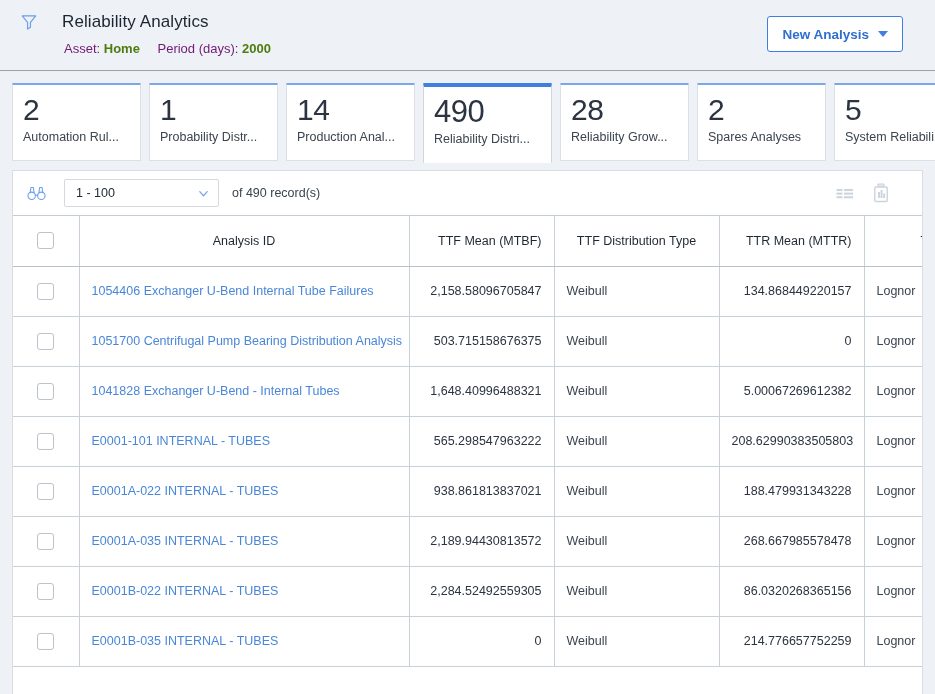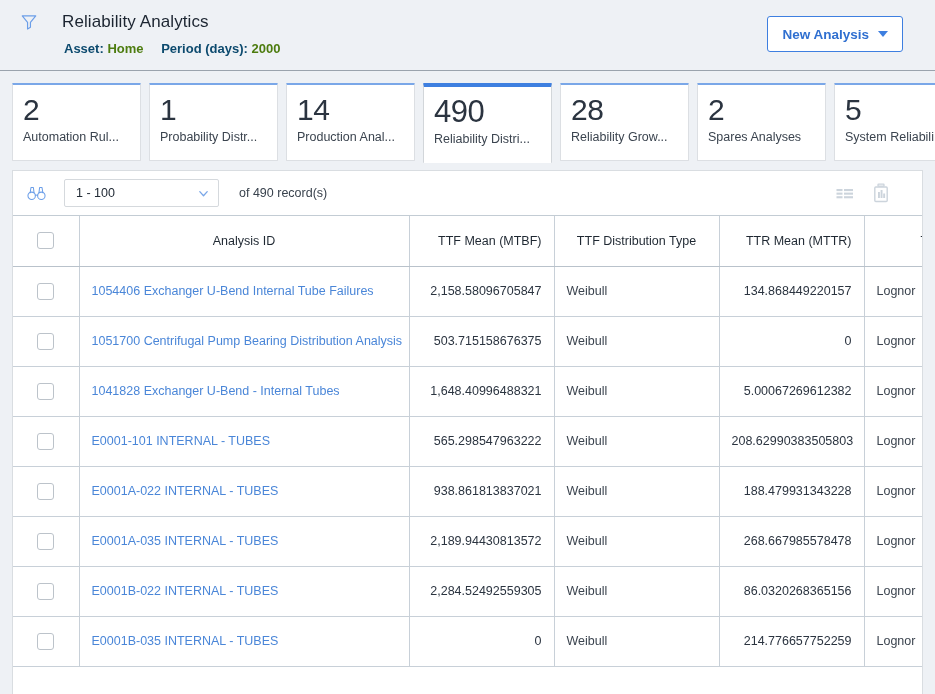--- a/index.html
+++ b/index.html
@@ -20,21 +20,21 @@
     border-bottom: 1px solid #9aa3ad;
     padding: 8px 16px 0 16px;
   }
   .header-title-row { display: flex; align-items: center; gap: 24px; height: 28px; }
   .filter-icon { width: 18px; height: 18px; flex: none; display: block; margin-left: 4px; }
   .page-title { font-size: 17px; font-weight: 400; color: #1c2531; letter-spacing: .1px; }
   .header-sub {
     margin-left: 48px; margin-top: 5px;
     font-size: 13px; color: #3b444f;
   }
-  .header-sub .k { font-weight: 700; color: #0c4a6e; }
+  .header-sub .k { font-weight: 400; color: #701a75; }
   .header-sub .v { font-weight: 700; color: #4d7c0f; }
   .header-sub .grp { margin-right: 14px; }
 
   .new-analysis-btn {
     position: absolute; right: 32px; top: 16px;
     height: 36px; min-width: 124px;
     background: #ffffff;
     border: 1px solid #3e7fe0;
     border-radius: 3px;
     color: #2f6fd0;
@@ -106,21 +106,21 @@
     margin-left: 18px;
     width: 155px; height: 28px;
     border: 1px solid #d5d9dd; border-radius: 2px;
     background: #fff;
     display: flex; align-items: center; justify-content: space-between;
     padding: 0 8px 0 11px;
     font-size: 12.5px; color: #222b36;
     cursor: pointer;
   }
   .sel-caret { width: 13px; height: 13px; }
-  .record-count { margin-left: 20px; font-size: 12.5px; color: #39424d; }
+  .record-count { margin-left: 13px; font-size: 12.5px; color: #39424d; }
   .toolbar-spacer { flex: 1 1 auto; }
   .toolbar-icon { width: 24px; height: 24px; margin-left: 12px; cursor: pointer; }
 
   
   .grid-scroll { width: 100%; height: 550px; overflow: hidden; }
   table.data-grid {
     border-collapse: collapse;
     table-layout: fixed;
     width: 1010px;
     font-size: 12.5px;

